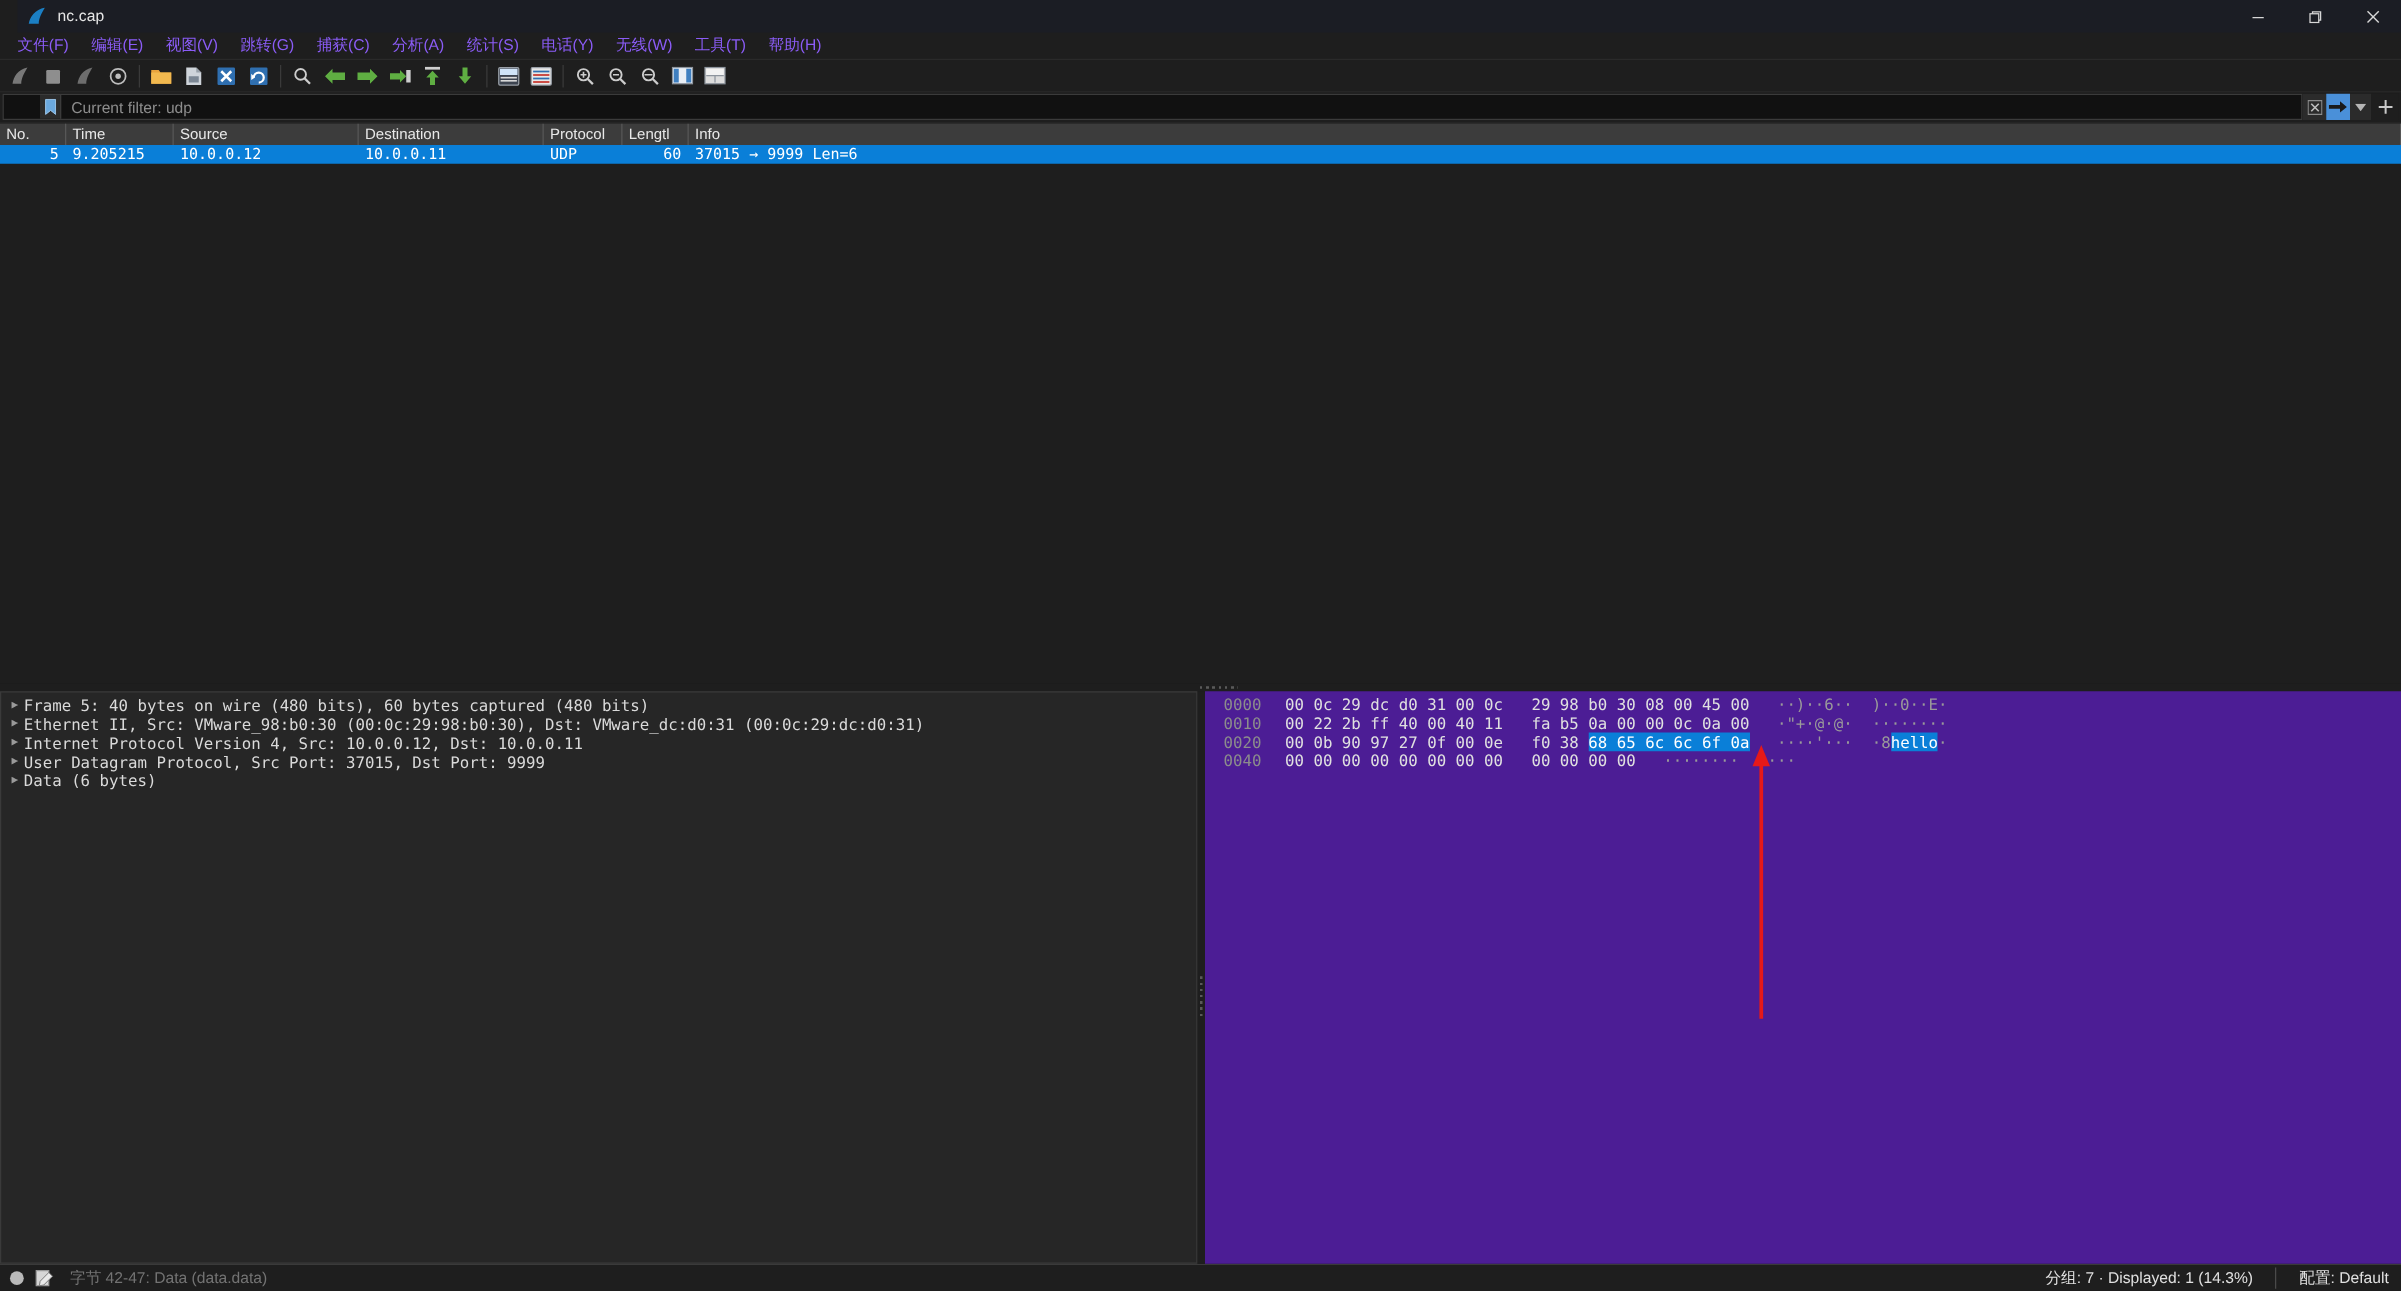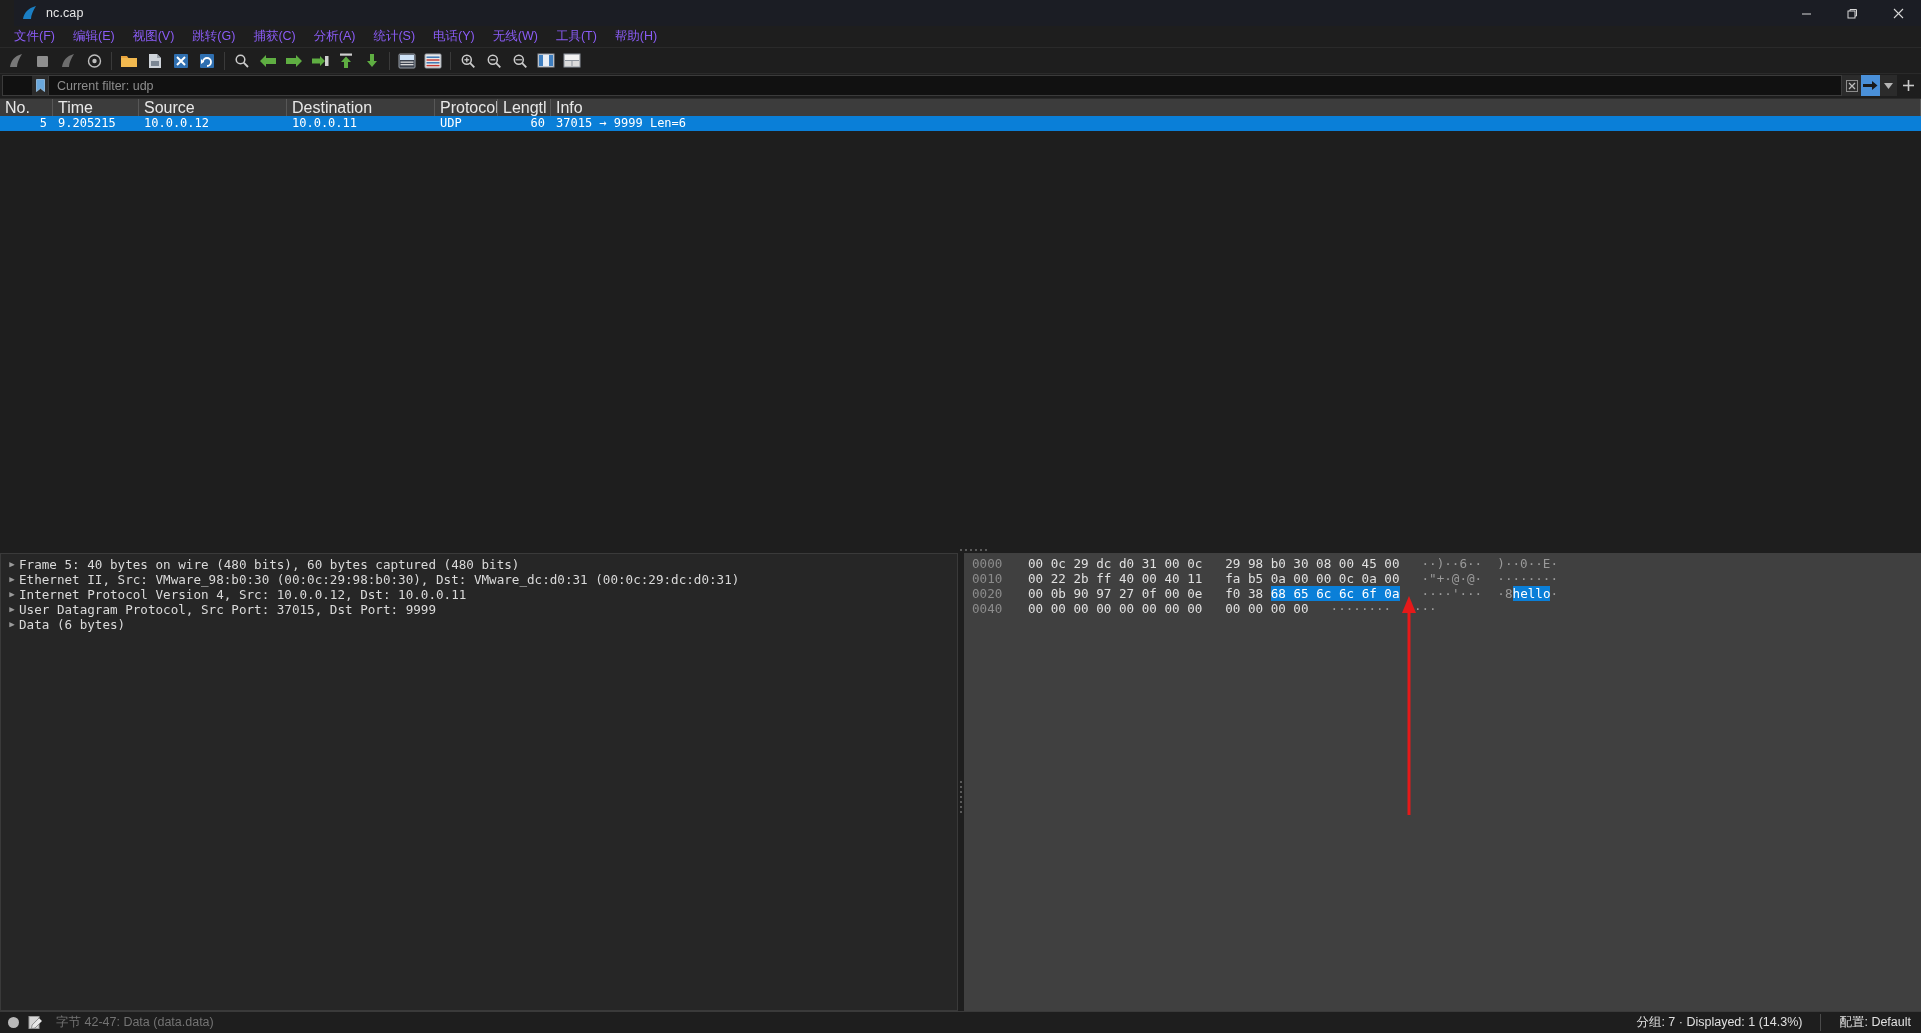--- a/index.html
+++ b/index.html
@@ -66,21 +66,21 @@
   }
   .filter-right { display: flex; align-items: center; background: #1e1e1e; }
   .fr-btn { width: 19px; height: 21px; display: flex; align-items: center; justify-content: center; background:#2b2b2b;}
   .fr-btn.apply { background: #4a90d9; }
   .fr-btn.plus { background: #1e1e1e; width: 22px; }
   .fr-btn.caret { background: #2b2b2b; width: 17px; }
 
   
   .packet-list { flex: 0 0 449px; display: flex; flex-direction: column; background: #1e1e1e; border-top:1px solid #2a2a2a;}
   .plist-head {
-    display: flex; height: 17px; background: #3c3c3c; font-size: 16px; color: #e8e8e8;
+    display: flex; height: 17px; background: #3c3c3c; font-size: 12px; color: #e8e8e8;
     align-items: center; flex: 0 0 17px;
   }
   .plist-head .cell { padding-left: 5px; border-right: 1px solid #575757; height: 17px; line-height:17px; overflow:hidden; white-space:nowrap;}
   .plist-rows { flex: 1; overflow: hidden; background: #1e1e1e; }
   .plist-row {
     display: flex; height: 15px; font-size: 12px; align-items: center;
     font-family: "DejaVu Sans Mono", monospace;
   }
   .plist-row.selected { background: #0a7fd8; color: #ffffff; }
   .plist-row .cell { padding-left: 5px; height: 15px; line-height: 15px; overflow: hidden; white-space: nowrap; }
@@ -110,21 +110,21 @@
     font-family: "DejaVu Sans Mono", monospace; color: #dadada; white-space: nowrap;
     padding-left: 4px; line-height: 15px;
   }
   .tree-arrow {
     width: 14px; flex: 0 0 14px; text-align: center; color: #9a9a9a; font-size: 9px; line-height: 15px;
   }
   .vsplit { flex: 0 0 6px; background: #1e1e1e; position: relative; }
   .vsplit .grip { position: absolute; top: 228px; left: 2px; width: 2px; height: 34px;
     background: repeating-linear-gradient(to bottom, #5a5a5a 0 2px, transparent 2px 5px); }
 
-  .hex-pane { flex: 1 1 auto; background: #404040; overflow: hidden; position: relative; }
+  .hex-pane { flex: 1 1 auto; background: #4c1d95; overflow: hidden; position: relative; text-align: center; }
   .hex-row {
     display: flex; font-family: "DejaVu Sans Mono", monospace; font-size: 12.6px;
     height: 15px; line-height: 15px; white-space: pre;
   }
   .hex-off { color: #8c8c8c; padding-left: 8px; width: 52px; }
   .hex-bytes { color: #e0e0e0; margin-left: 12px; }
   .hex-ascii { color: #9a9a9a; margin-left: 22px; }
   .hl { background: #0a7fd8; color: #ffffff; }
 
   

